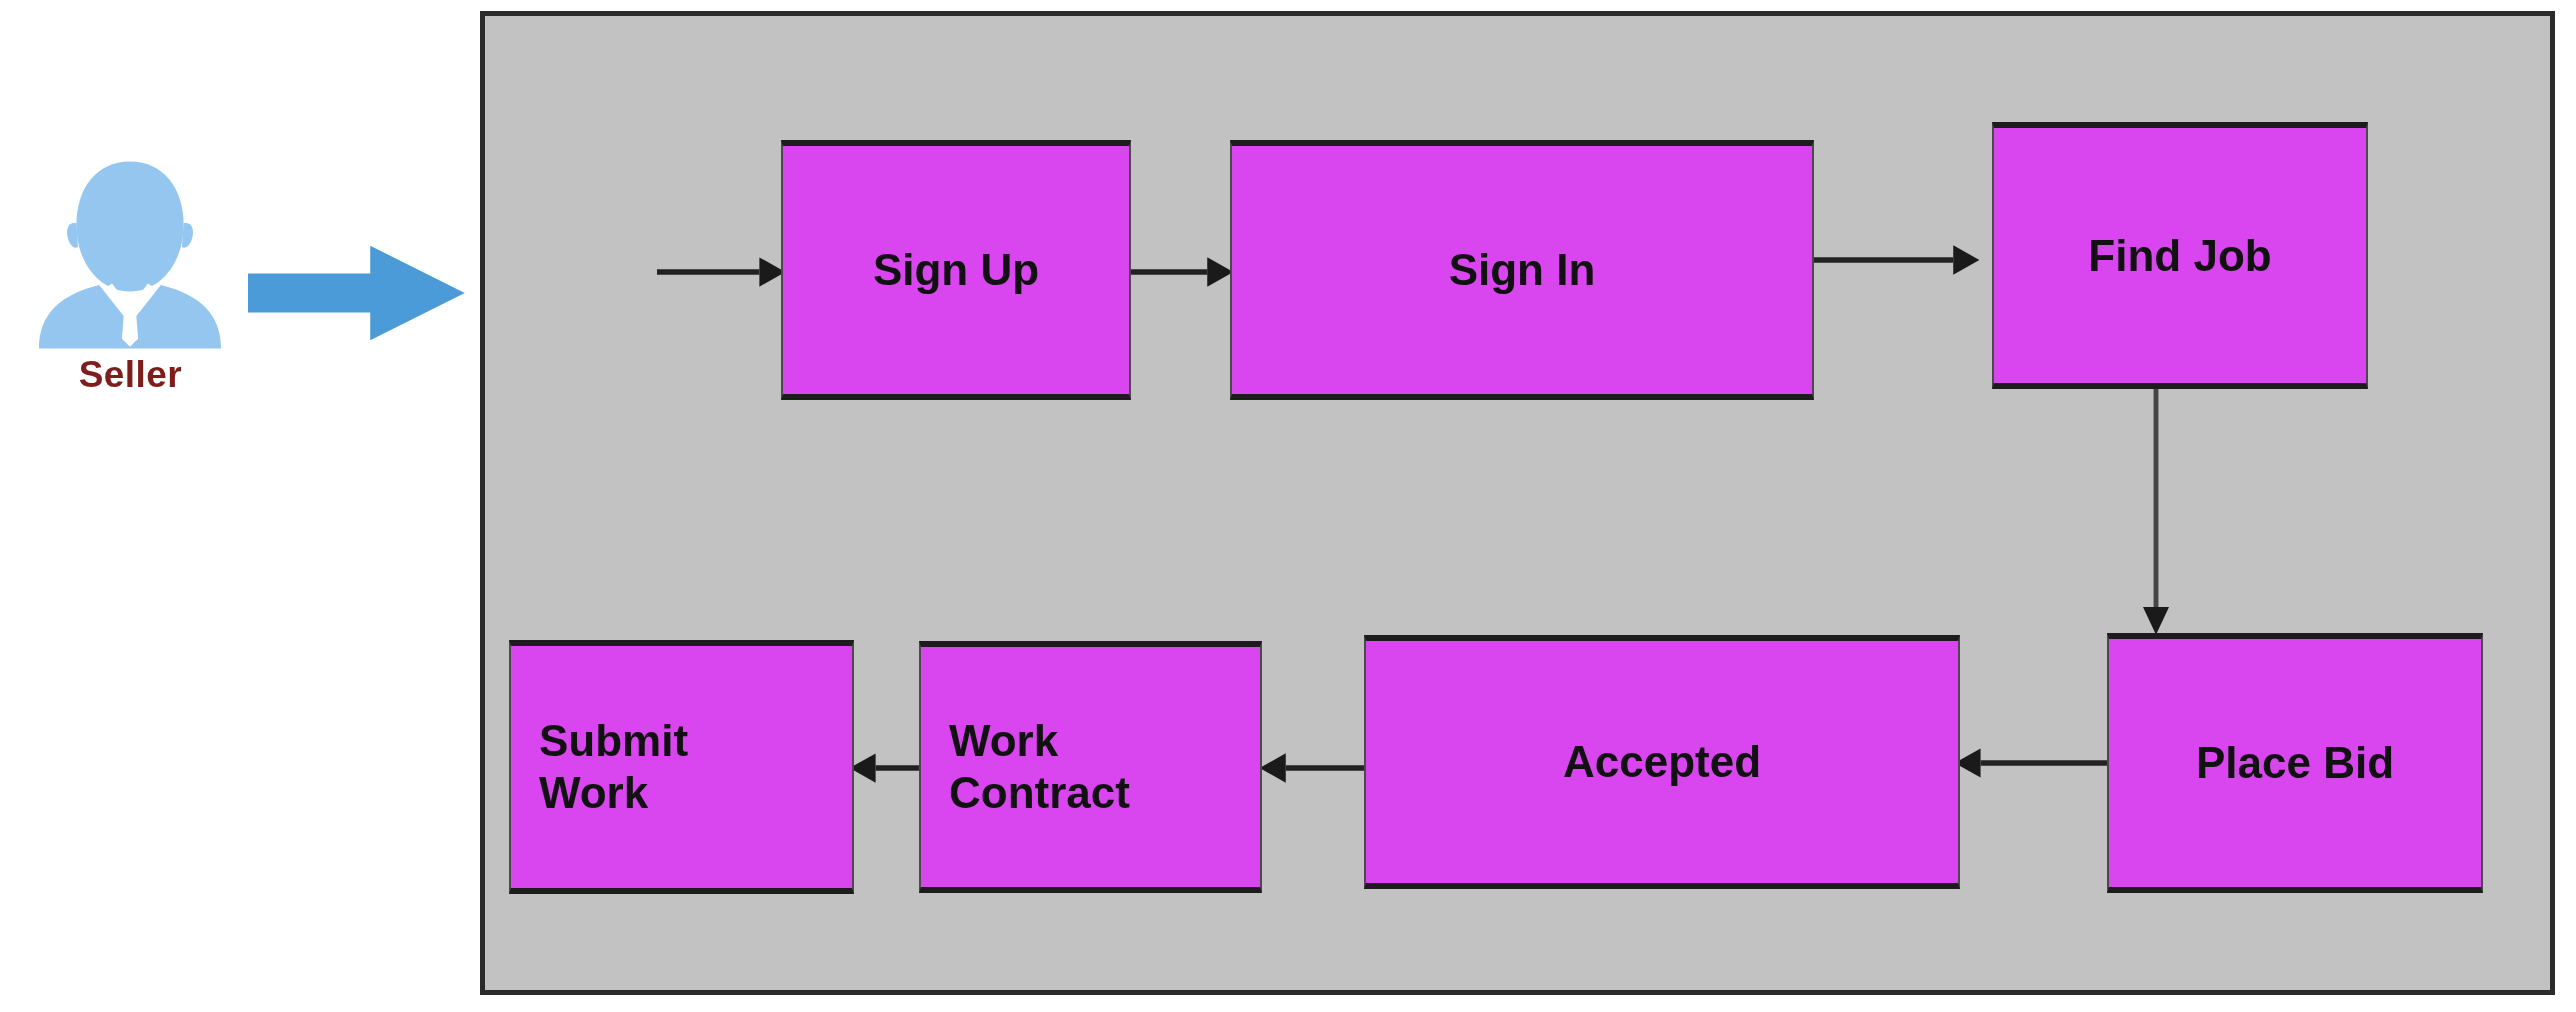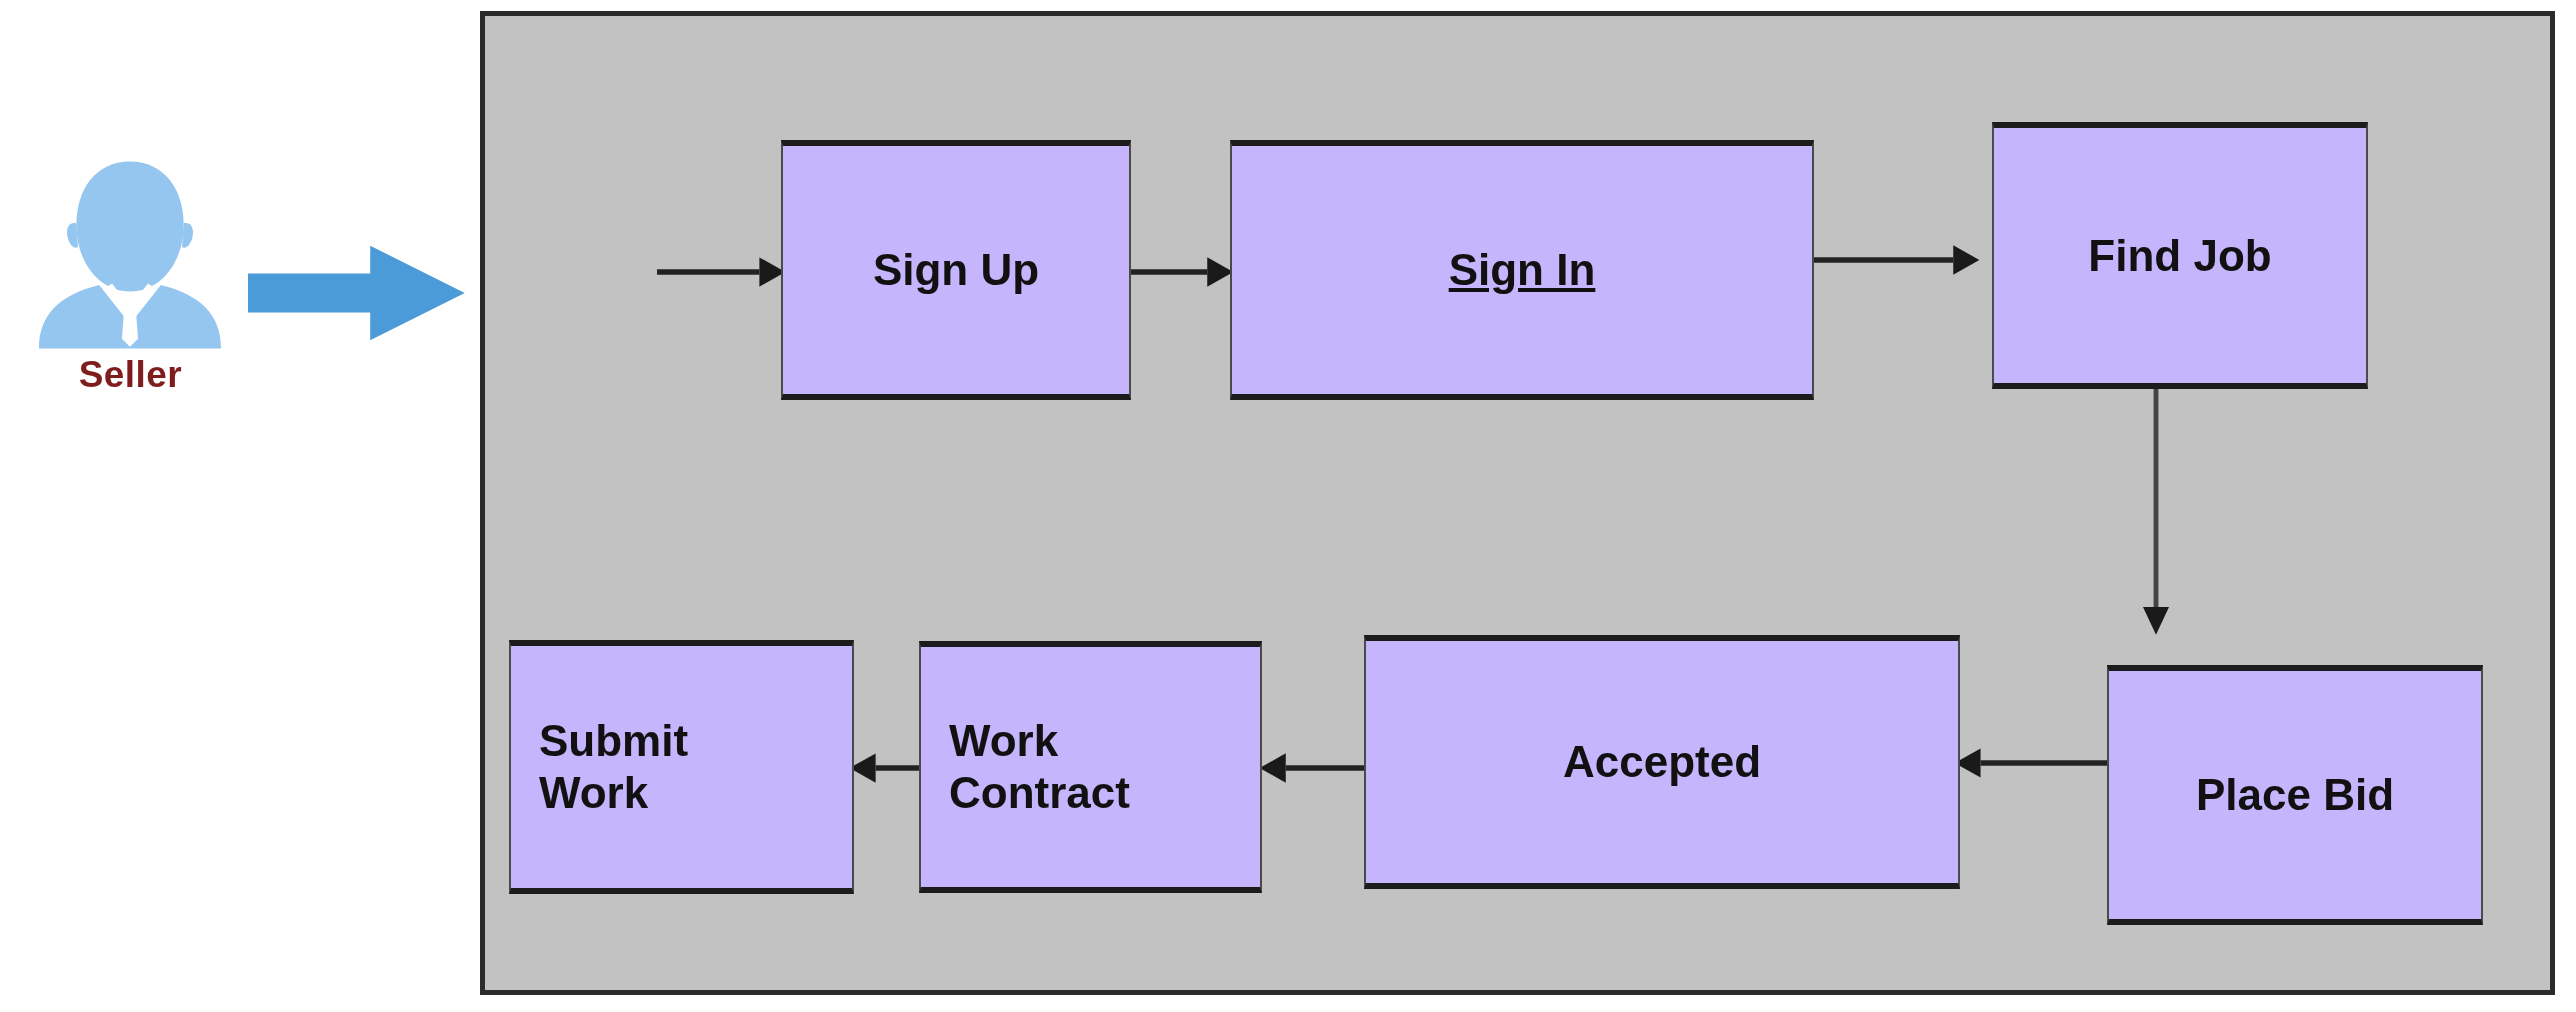--- a/index.html
+++ b/index.html
@@ -65,43 +65,43 @@
     width: 2075px;
     height: 984px;
     background: #c2c2c2;
     border: 5.7px solid #2b2b2b;
     box-sizing: border-box;
   }
 
   
   .node {
     position: absolute;
-    background: #c4b5fd;
+    background: #d946ef;
     border: 2.4px solid #4a4a4a;
     border-top-width: 6.5px;
     border-bottom-width: 6.5px;
     border-top-color: #1c1c1c;
     border-bottom-color: #1c1c1c;
     box-sizing: border-box;
     display: flex;
     align-items: center;
     color: #111111;
     font-weight: bold;
     line-height: 1.18;
   }
   .node.center { justify-content: center; text-align: center; }
   .node.leftal { justify-content: flex-start; text-align: left; padding-left: 28px; }
 
   .node-label { font-size: 44px; white-space: pre-line; }
 
   
   #node-signup     { left: 781px;  top: 140px;  width: 350px;  height: 260px; }
-  #node-signin     { left: 1230px; top: 140px;  width: 584px;  height: 260px; text-decoration: underline; }
+  #node-signin     { left: 1230px; top: 140px;  width: 584px;  height: 260px; }
   #node-findjob    { left: 1976px; top: 122px;  width: 376px;  height: 267px; margin-left: 16px; }
-  #node-placebid   { left: 2107px; top: 633px;  width: 376px;  height: 260px; margin-top: 32px; }
+  #node-placebid   { left: 2107px; top: 633px;  width: 376px;  height: 260px; }
   #node-accepted   { left: 1364px; top: 635px;  width: 596px;  height: 254px; }
   #node-signcon    { left: 919px; top: 641px;  width: 343px;  height: 252px; }
   #node-submitwork { left: 509px;  top: 640px;  width: 345px;  height: 254px; }
 
   
   .start-node {
     position: absolute;
     left: 521px;
     top: 194px;
     width: 138px;

